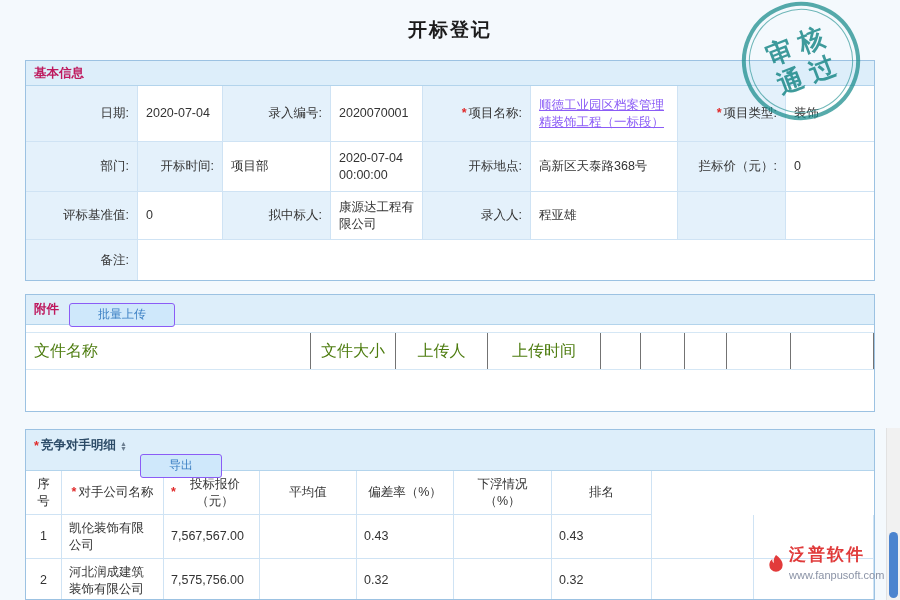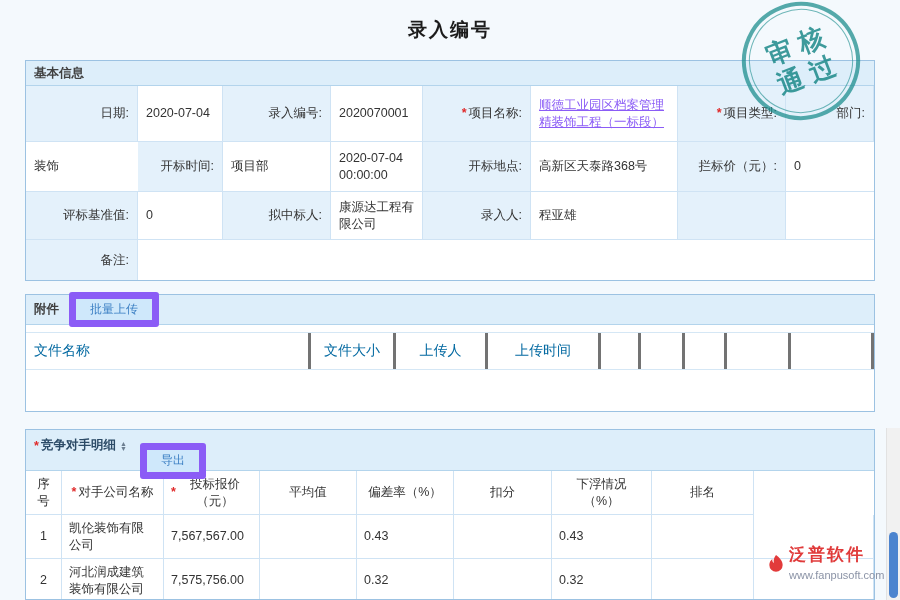--- a/index.html
+++ b/index.html
@@ -12,43 +12,44 @@
     color:#333;
   }
   .page-title{
     position:absolute;top:17px;left:0;width:900px;
     text-align:center;font-size:19px;font-weight:bold;color:#1c1c1c;
     letter-spacing:2px;
   }
   
   .panel{position:absolute;left:25px;width:850px;background:#fff;border:1px solid #9cc2e2}
   .strip{height:25px;background:#ddeefa;border-bottom:1px solid #b3d4ec;display:flex;align-items:center;padding:0 8px;font-size:12.5px}
-  .strip-title{font-weight:bold;color:#404040}
+  .strip-title{font-weight:bold;color:#be185d}
   .btn{
-    display:inline-block;background:#cfe8fb;border:7px solid #8b5cf6;color:#3b7fc3;
-    font-size:12px;padding:3px 14px;border-radius:3px;cursor:pointer;line-height:1.3;
+    display:inline-block;background:#cfe8fb;border:1px solid #8b5cf6;color:#3b7fc3;
+    font-size:12px;padding:3px 28px;border-radius:3px;cursor:pointer;line-height:1.3;
     font-family:inherit;
+    margin-top:11px;
   }
   
   .basic{top:60px;height:221px}
   .bgrid{display:grid;grid-template-columns:112px 85px 108px 92px 108px 147px 108px 1fr;grid-template-rows:56px 50px 48px 40px}
   .cell{border-right:1px solid #cfe3f4;border-bottom:1px solid #cfe3f4;font-size:12.5px;display:flex;align-items:center;padding:4px 8px;line-height:1.35}
   .lbl{background:#e4f1fb;justify-content:flex-end;text-align:left;color:#333}
   .val{background:#fff;text-align:left}
   .nr{border-right:none}
   .nb{border-bottom:none}
   .span7{grid-column:2 / -1}
   .req{color:#e02b2b;margin-right:2px;font-weight:bold}
   .plink{color:#8b5cf6;text-decoration:underline;cursor:pointer}
   
   .attach{top:294px;height:118px}
   .attach .strip{height:30px}
   .attach .btn{margin-left:10px}
   .agrid{display:grid;grid-template-columns:285px 85px 92px 113px 40px 44px 42px 64px 1fr;margin-top:7px;border-top:1px solid #d5e7f5;border-bottom:1px solid #d5e7f5}
-  .acell{height:36px;border-right:3px solid #737373;display:flex;align-items:center;font-size:14px;color:#0369a1;padding:0 8px}
+  .acell{height:36px;border-right:1px solid #737373;display:flex;align-items:center;font-size:16px;color:#4d7c0f;padding:0 8px}
   .acell.center{justify-content:center}
   
   .comp{top:429px;height:171px;overflow:hidden}
   .cstrip{height:41px;background:#ddeefa;border-bottom:1px solid #b3d4ec;position:relative}
   .ctitle{position:absolute;top:7px;left:8px;display:flex;align-items:center;font-size:12.5px;font-weight:bold;color:#2b4a66}
   .sorticon{display:inline-flex;flex-direction:column;margin-left:4px;color:#6d7f91;font-size:7px;line-height:5px;cursor:pointer;font-weight:normal}
   .exportbtn{position:absolute;top:13px;left:114px}
   .cgrid{display:grid;grid-template-columns:36px 102px 96px 97px 97px 98px 100px 102px 1fr}
   .ccell{border-right:1px solid #cfe3f4;border-bottom:1px solid #cfe3f4;font-size:12.5px;display:flex;align-items:center;padding:3px 7px;min-height:44px;background:#fff;line-height:1.35}
   .hc{justify-content:center;text-align:center}
@@ -66,21 +67,21 @@
   .sthumb{position:absolute;left:2px;top:104px;width:9px;height:66px;background:#4c84cf;border-radius:5px;cursor:pointer}
   
   .flogo{position:absolute;left:766px;top:546px;display:flex;align-items:center;z-index:7}
   .flame{width:20px;height:24px;margin-right:3px;margin-top:1px}
   .fbrand{font-size:17px;font-weight:bold;color:#e03a3a;letter-spacing:2px;line-height:1.1}
   .furl{font-size:11px;color:#8b93a6;text-decoration:none;cursor:pointer}
 </style>
 </head>
 <body>
 
-<div class="page-title">录入编号</div>
+<div class="page-title">开标登记</div>
 
 <div class="stamp">
   <div class="stamp-inner"></div>
   <div class="stamp-text">
     <div>审核</div>
     <div>通过</div>
   </div>
 </div>
 
 <section class="panel basic">
@@ -97,23 +98,23 @@
       <span class="req">*</span>
       <span>项目名称:</span>
     </div>
     <div class="cell val">
       <a class="plink">顺德工业园区档案管理精装饰工程（一标段）</a>
     </div>
     <div class="cell lbl">
       <span class="req">*</span>
       <span>项目类型:</span>
     </div>
+    <div class="cell val nr">装饰</div>
+
     <div class="cell lbl">部门:</div>
-
-    <div class="cell val nr">装饰</div>
     <div class="cell lbl">开标时间:</div>
     <div class="cell val">项目部</div>
     <div class="cell val">2020-07-04 00:00:00</div>
     <div class="cell lbl">开标地点:</div>
     <div class="cell val">高新区天泰路368号</div>
     <div class="cell lbl">拦标价（元）:</div>
     <div class="cell val nr">0</div>
 
     <div class="cell lbl">评标基准值:</div>
     <div class="cell val">0</div>
@@ -165,21 +166,20 @@
     <div class="ccell hc">
       <span class="req">*</span>
       <span>对手公司名称</span>
     </div>
     <div class="ccell hc">
       <span class="req">*</span>
       <span>投标报价（元）</span>
     </div>
     <div class="ccell hc">平均值</div>
     <div class="ccell hc">偏差率（%）</div>
-    <div class="ccell hc">扣分</div>
     <div class="ccell hc">下浮情况（%）</div>
     <div class="ccell hc">排名</div>
   </div>
   <div class="cgrid">
     <div class="ccell hc">1</div>
     <div class="ccell">凯伦装饰有限公司</div>
     <div class="ccell">7,567,567.00</div>
     <div class="ccell"></div>
     <div class="ccell">0.43</div>
     <div class="ccell"></div>

